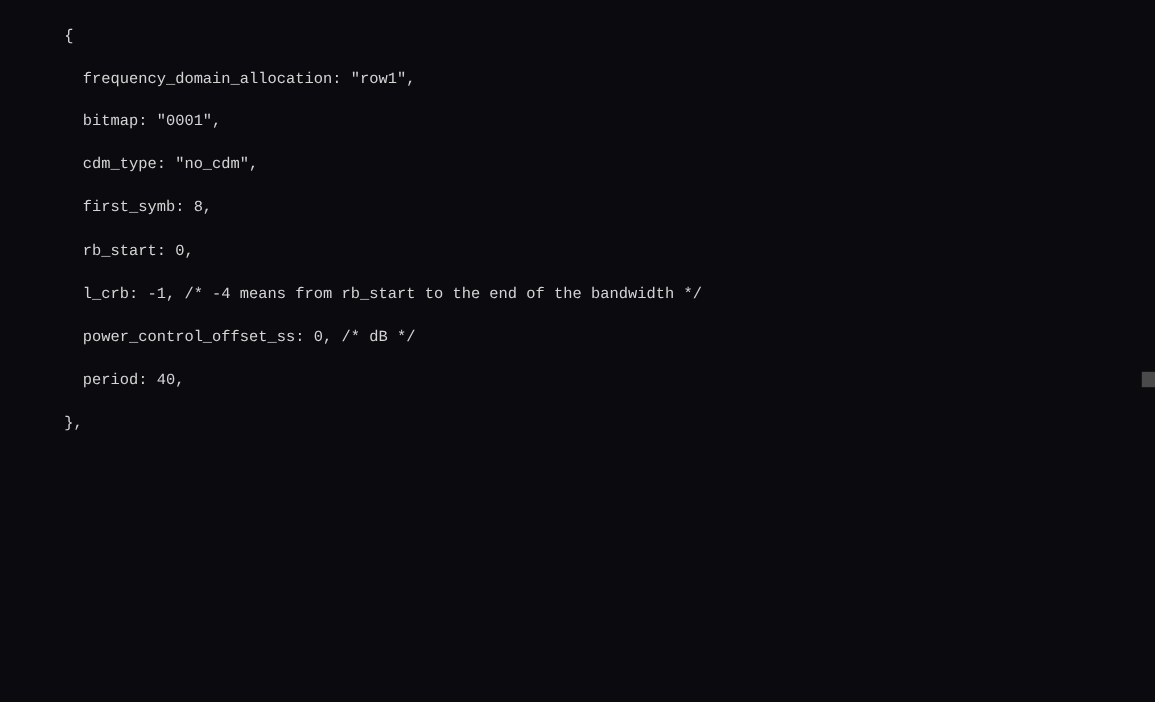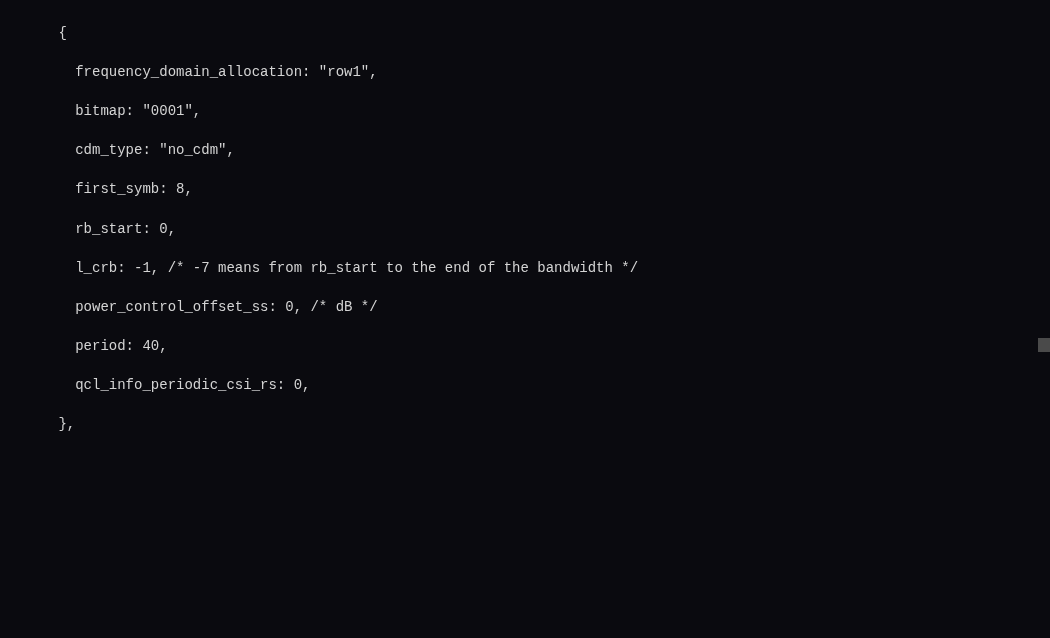--- a/index.html
+++ b/index.html
@@ -39,24 +39,23 @@
 </head>
 <body>
 
 <div class="code-container">
 <span class="line">      {</span>
 <span class="line">        frequency_domain_allocation: "row1",</span>
 <span class="line">        bitmap: "0001",</span>
 <span class="line">        cdm_type: "no_cdm",</span>
 <span class="line">        first_symb: 8,</span>
 <span class="line">        rb_start: 0,</span>
-<span class="line">        l_crb: -1, /* -7 means from rb_start to the end of the bandwidth */</span>
+<span class="line">        l_crb: -1, /* -4 means from rb_start to the end of the bandwidth */</span>
 <span class="line">        power_control_offset_ss: 0, /* dB */</span>
 <span class="line">        period: 40,</span>
-<span class="line">        qcl_info_periodic_csi_rs: 0,</span>
 <span class="line">      },</span>
 
 
 
 
 
 
 
 
 

